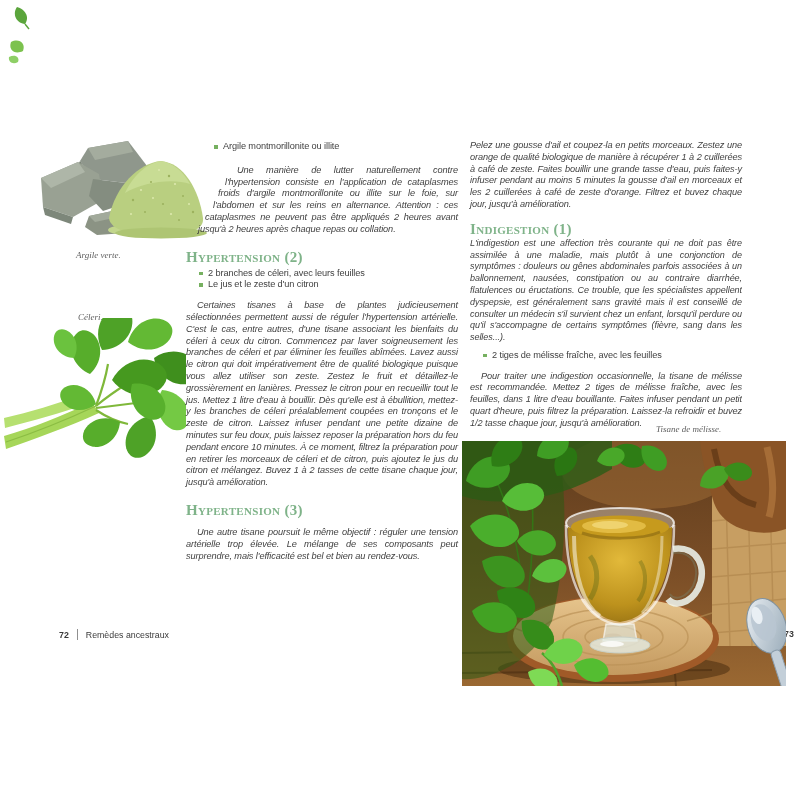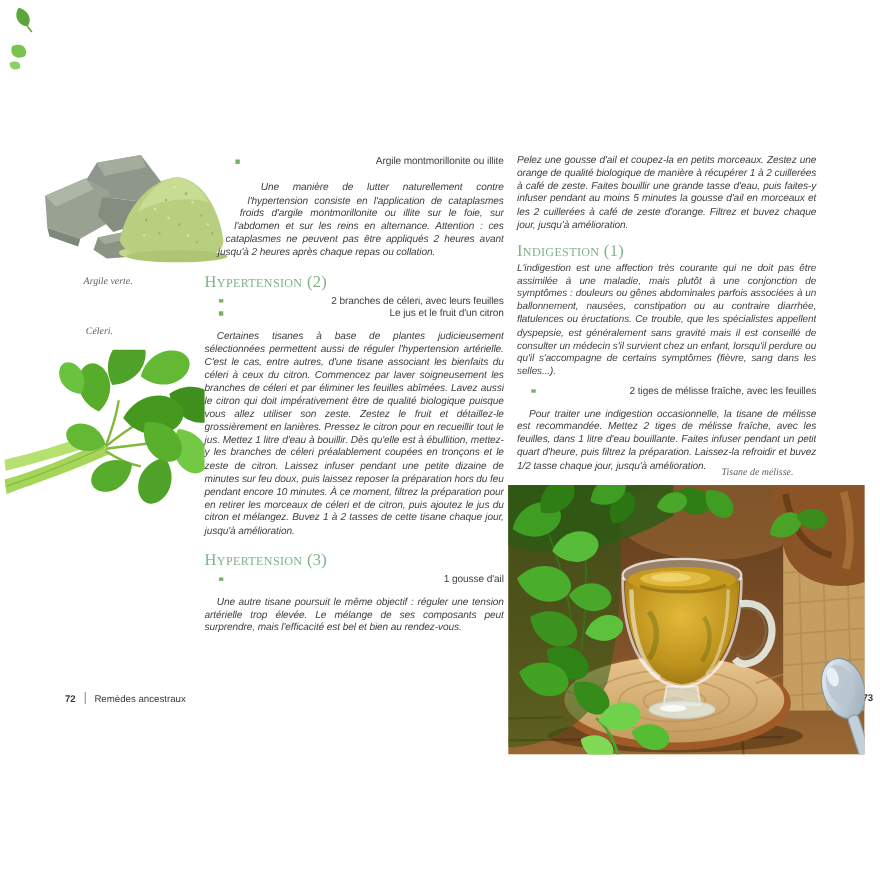--- a/index.html
+++ b/index.html
@@ -2,29 +2,29 @@
 <html lang="fr"><head>
 <meta charset="utf-8">
 <style>
   html,body{margin:0;padding:0;}
   body{
     width:800px;height:800px;background:#ffffff;position:relative;
     font-family:"Liberation Sans",sans-serif;color:#3f3f3f;overflow:hidden;
   }
   .col{position:absolute;width:272px;text-align:justify;font-size:9.2px;line-height:11.8px;letter-spacing:-0.1px;}
   .sec{
-    font-family:"Liberation Serif",serif;font-variant:small-caps;font-weight:400;
+    font-family:"Liberation Serif",serif;font-variant:small-caps;font-weight:700;
     font-size:15px;line-height:16px;letter-spacing:.3px;margin:0;color:#7fb389;
   }
   .para{margin:0;font-style:italic;}
   .ind{text-indent:11px;}
   .it{font-size:9px;letter-spacing:-0.05px;}
   .ws{float:left;clear:left;height:11.8px;}
   .bullets{margin:3px 0 0 13px;}
-  .b{position:relative;padding-left:9px;text-align:right;}
+  .b{position:relative;padding-left:9px;text-align:left;}
   .sq{position:absolute;left:0;top:4px;width:3.5px;height:3.5px;background:#76b060;}
   .cap{position:absolute;font-family:"Liberation Serif",serif;font-style:italic;font-size:9px;color:#5f5f5f;letter-spacing:0;}
   .foot{position:absolute;top:629px;font-size:8.8px;color:#3a3a3a;white-space:nowrap;}
   .foot .num{font-weight:bold;}
   .foot .sep{display:inline-block;width:0;height:11px;border-left:1px solid #909090;margin:0 8px -2px 8px;}
   .art{position:absolute;}
   .clip5{height:60px;overflow:hidden;}
   .clip9{height:107px;overflow:hidden;}
   .mt-b{margin-top:5px;margin-left:28px;}
   #photo{position:absolute;left:462px;top:441px;width:324px;height:245px;z-index:3;}
@@ -70,21 +70,21 @@
         <circle cx="126" cy="32" r="1"></circle>
         <circle cx="142" cy="46" r="1.1"></circle>
       <circle cx="156" cy="66" r="1"></circle>
         <circle cx="120" cy="60" r="1"></circle>
         <circle cx="138" cy="76" r="1.1"></circle>
       <circle cx="98" cy="76" r="1"></circle>
     </g>
   </svg>
   <div class="cap" style="left:76px;top:250px">Argile verte.</div>
 
-  <div class="cap" style="left:78px;top:296px">Céleri.</div>
+  <div class="cap" style="left:78px;top:312px">Céleri.</div>
 
   <svg class="art" style="left:4px;top:318px" width="182" height="162" viewBox="0 0 182 162">
     <defs>
       <path id="lf" d="M0,0 C7,-11 21,-15 31,-8 C37,-3 37,3 31,8 C21,15 7,11 0,0 Z"></path>
     </defs>
     <path d="M0,100 C26,94 52,86 78,77 L83,86 C57,95 28,103 1,110 Z" fill="#b6e070"></path>
     <path d="M0,118 C28,110 58,98 88,84 L95,95 C64,109 30,121 2,131 Z" fill="#a6d659"></path>
     <path d="M2,124 C32,114 62,102 92,88" stroke="#8bbd43" stroke-width="1.3" fill="none"></path>
     <g stroke="#7fb83a" stroke-width="2.2" fill="none">
       <path d="M92,88 C98,72 102,58 104,46"></path>
@@ -119,31 +119,27 @@
     </p>
 
     <h3 class="sec" style="margin-top:13px">Hypertension (2)</h3>
     <div class="bullets">
       <div class="b">
         <span class="sq"></span>
         <span>2 branches de céleri, avec leurs feuilles</span>
       </div>
       <div class="b">
         <span class="sq"></span>
-        <span>Le jus et le fruit d'un citron</span>
+        <span>Le jus et le zeste d'un citron</span>
       </div>
     </div>
     <p class="para ind" style="margin-top:9px">Certaines tisanes à base de plantes judicieusement sélectionnées permettent aussi de réguler l'hypertension artérielle. C'est le cas, entre autres, d'une tisane associant les bienfaits du céleri à ceux du citron. Commencez par laver soigneusement les branches de céleri et par éliminer les feuilles abîmées. Lavez aussi le citron qui doit impérativement être de qualité biologique puisque vous allez utiliser son zeste. Zestez le fruit et détaillez-le grossièrement en lanières. Pressez le citron pour en recueillir tout le jus. Mettez 1 litre d'eau à bouillir. Dès qu'elle est à ébullition, mettez-y les branches de céleri préalablement coupées en tronçons et le zeste de citron. Laissez infuser pendant une petite dizaine de minutes sur feu doux, puis laissez reposer la préparation hors du feu pendant encore 10 minutes. À ce moment, filtrez la préparation pour en retirer les morceaux de céleri et de citron, puis ajoutez le jus du citron et mélangez. Buvez 1 à 2 tasses de cette tisane chaque jour, jusqu'à amélioration.</p>
 
     <h3 class="sec" style="margin-top:13px">Hypertension (3)</h3>
     <div class="bullets">
-      <div class="b">
-        <span class="sq"></span>
-        <span>1 gousse d'ail</span>
-      </div>
     </div>
     <p class="para ind" style="margin-top:9px">Une autre tisane poursuit le même objectif : réguler une tension artérielle trop élevée. Le mélange de ses composants peut surprendre, mais l'efficacité est bel et bien au rendez-vous.</p>
   </div>
 
   <div class="foot" style="left:59px">
     <span class="num">72</span><span class="sep"></span><span>Remèdes ancestraux</span>
   </div>
 </div>
 
 <div>

